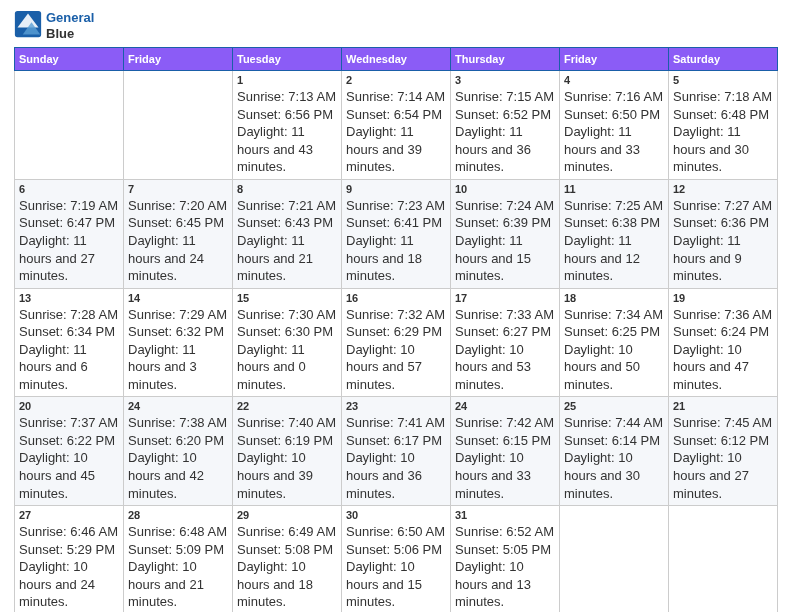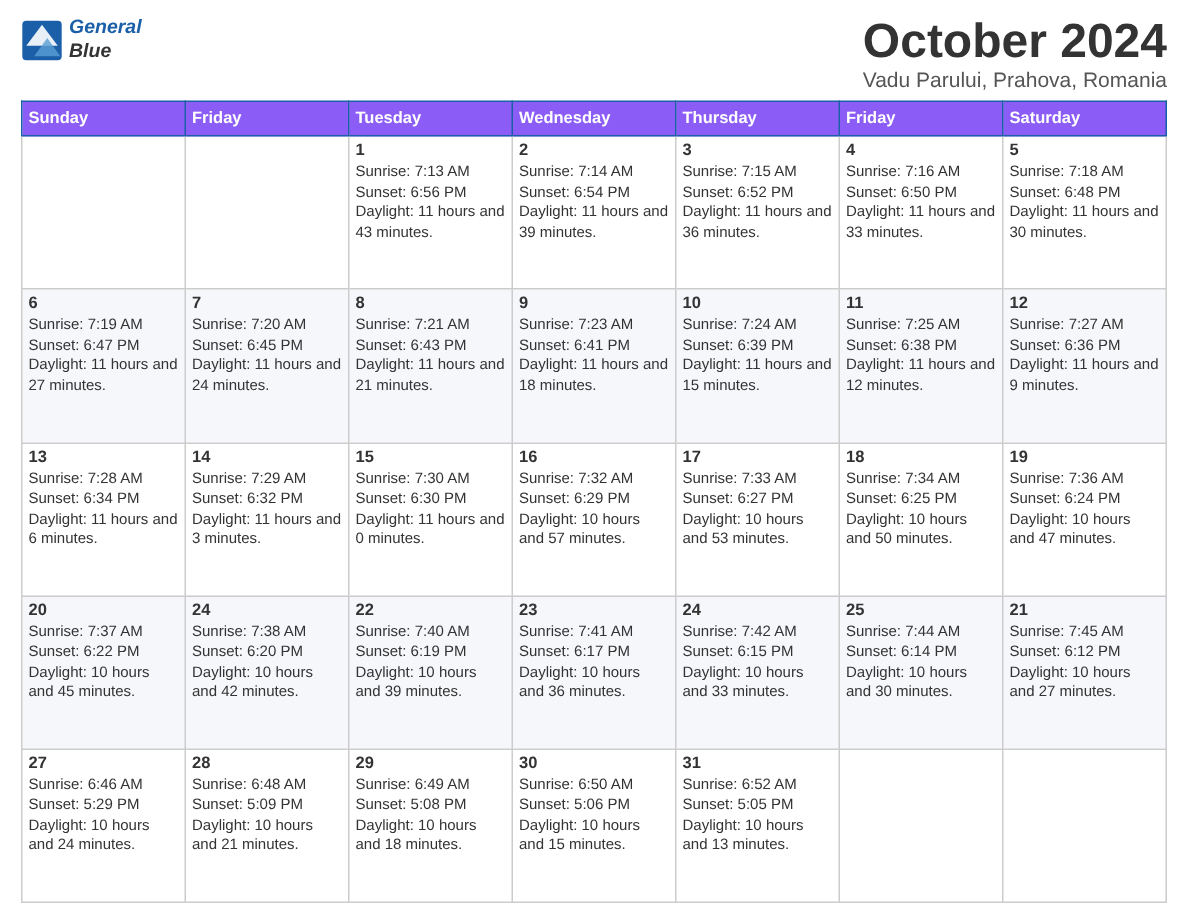--- a/index.html
+++ b/index.html
@@ -18,23 +18,22 @@
       flex-direction: column;
     }
     .header {
       display: flex;
       justify-content: space-between;
       align-items: flex-start;
       margin-bottom: 6px;
     }
     .logo {
       display: flex;
-      align-items: flex-end;
+      align-items: flex-start;
       gap: 4px;
-      font-style: italic;
     }
     .logo-text {
       font-size: 13px;
       font-weight: bold;
       color: #333;
       line-height: 1.2;
     }
     .logo-text span {
       color: #1a5fa8;
     }
@@ -86,21 +85,21 @@
     .calendar tr:nth-child(odd) td {
       background: #ffffff;
     }
     .day-num {
       font-size: 11px;
       font-weight: bold;
       display: block;
       margin-bottom: 2px;
     }
     .cell-content {
-      font-size: 10px;
+      font-size: 13px;
       line-height: 1.35;
       color: #333;
     }
     .empty-cell {
       background: #fff !important;
     }
   </style>
 </head>
 <body>
 
@@ -110,24 +109,20 @@
       <svg class="logo-icon" viewBox="0 0 32 32">
         <rect x="1" y="1" width="30" height="30" rx="3" fill="#1a5fa8"></rect>
         <polygon points="16,4 28,20 4,20" fill="#fff" opacity="0.9"></polygon>
         <polygon points="20,14 30,28 10,28" fill="#5a9fd4" opacity="0.8"></polygon>
       </svg>
       <div class="logo-text">
         <div><span>General</span></div>
         <div>Blue</div>
       </div>
     </div>
-    <div class="title-block">
-      <div class="main-title">October 2024</div>
-      <div class="subtitle">Vadu Parului, Prahova, Romania</div>
-    </div>
   </div>
 
   <table class="calendar">
     <thead>
       <tr>
       <th>Sunday</th>
           <th>Friday</th>
           <th>Tuesday</th>
           <th>Wednesday</th>
           <th>Thursday</th>

